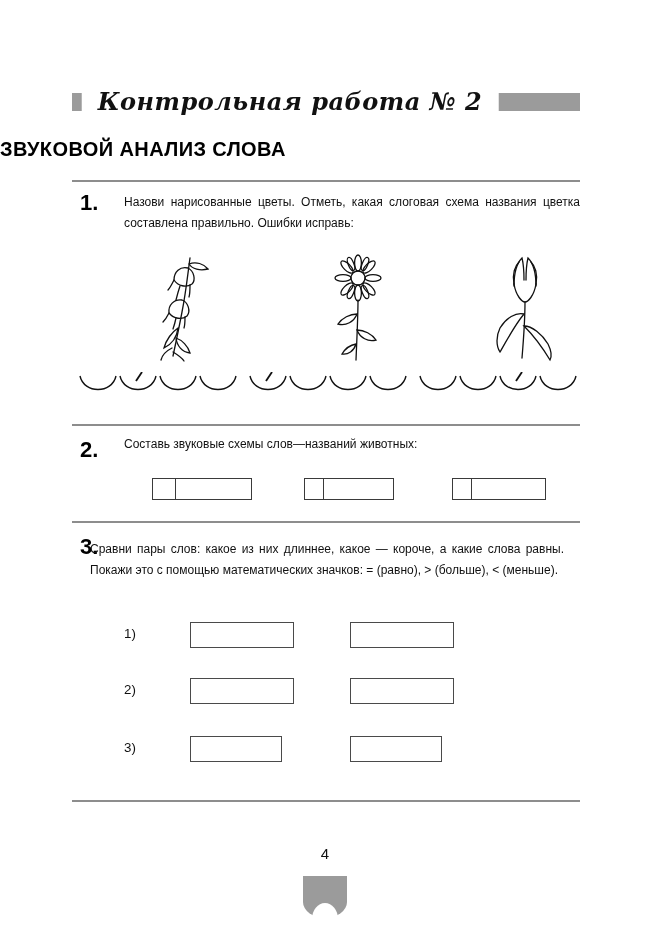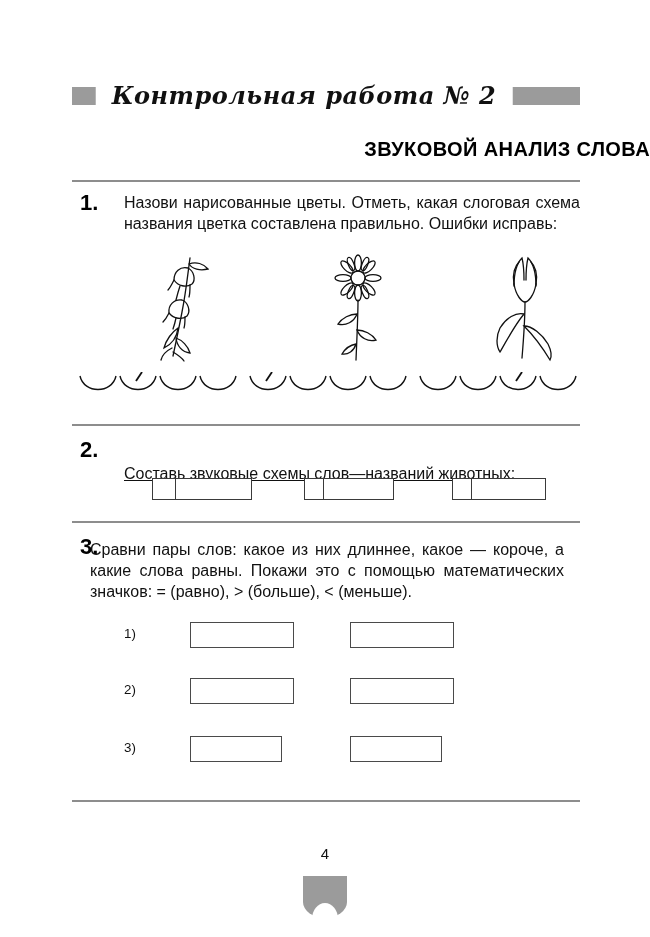--- a/index.html
+++ b/index.html
@@ -18,24 +18,23 @@
     position: relative;
     width: 650px;
     height: 937px;
     box-sizing: border-box;
   }
 
   
   .banner {
     position: absolute;
     left: 72px;
-    top: 82px;
+    top: 88px;
     width: 436px;
     height: 28px;
-    padding-left: 28px;
   }
   .banner-bar {
     position: absolute;
     left: 0;
     top: 5px;
     width: 508px;
     height: 18px;
     background: #9b9b9b;
   }
   .banner-title-wrap {
@@ -65,21 +64,21 @@
   }
   .banner-orn.left { left: 120px; }
   .banner-orn.right { right: 120px; }
 
   
   .main-heading {
     position: absolute;
     left: 0;
     top: 138px;
     width: 650px;
-    text-align: right;
+    text-align: left;
     font-size: 20px;
     font-weight: bold;
     letter-spacing: 0.4px;
     color: #000000;
   }
 
   
   .rule {
     position: absolute;
     left: 72px;
@@ -94,31 +93,31 @@
 
   
   .task-num {
     position: absolute;
     font-size: 22px;
     font-weight: bold;
     color: #000000;
   }
   .task-text {
     position: absolute;
-    font-size: 16px;
+    font-size: 12px;
     line-height: 21px;
     color: #111111;
     text-align: justify;
   }
 
   #task1-num { left: 80px; top: 190px; }
   #task1-text { left: 124px; top: 192px; width: 456px; }
 
   #task2-num { left: 80px; top: 437px; }
-  #task2-text { left: 124px; top: 463px; width: 456px; text-decoration: underline; }
+  #task2-text { left: 124px; top: 434px; width: 456px; }
 
   #task3-num { left: 80px; top: 534px; }
   #task3-text { left: 90px; top: 539px; width: 474px; }
 
   
   .flowers {
     position: absolute;
     left: 72px;
     top: 252px;
     width: 508px;

